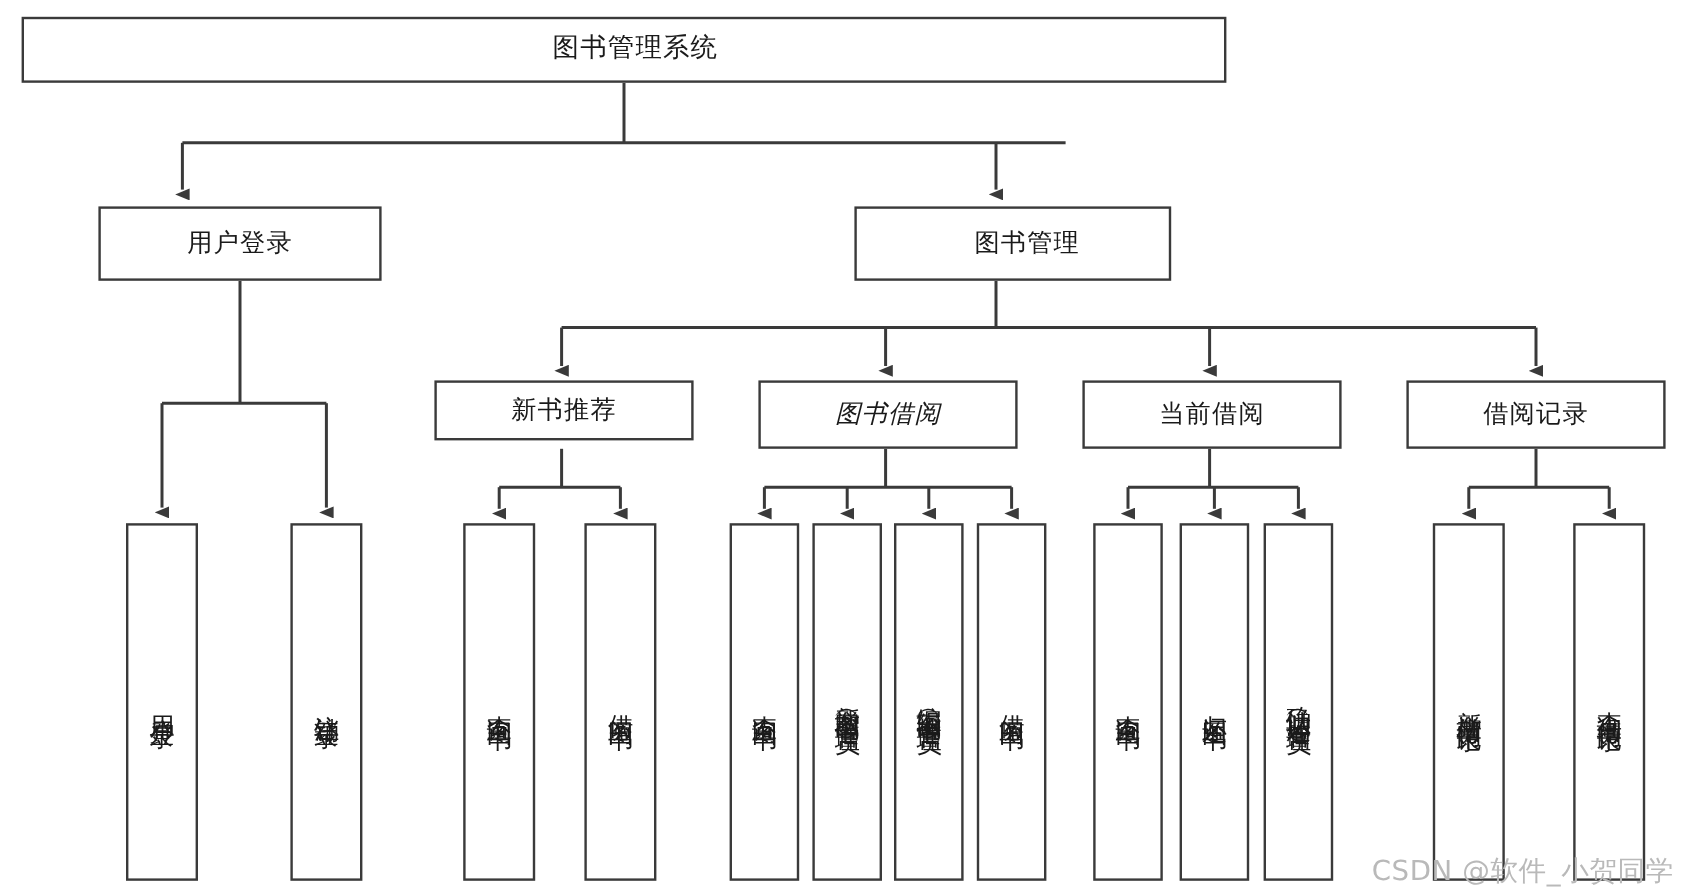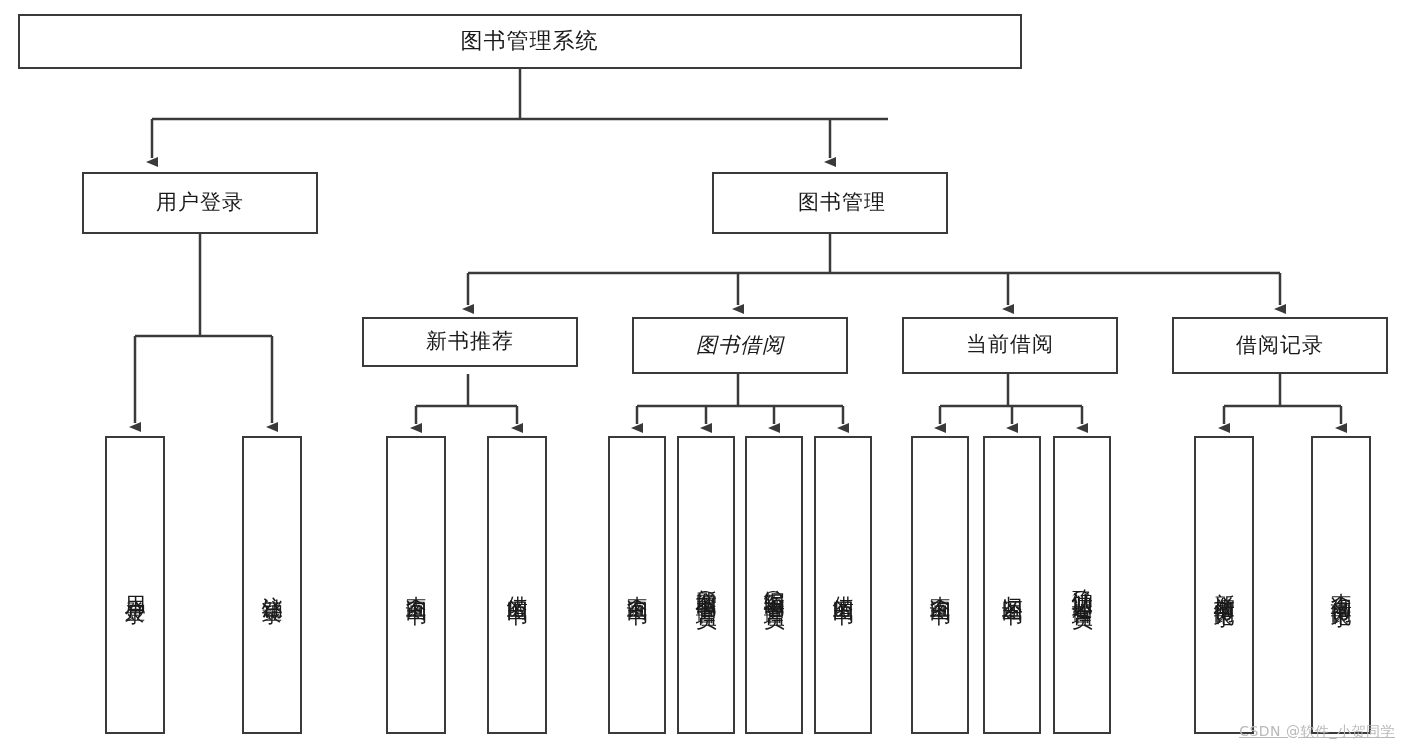--- a/index.html
+++ b/index.html
@@ -53,25 +53,24 @@
     text-align: center;
   }
   .node.root {
     font-size: 22px;
     padding-left: 19px;
   }
   .watermark {
     position: absolute;
     right: 10px;
     bottom: 6px;
-    font-size: 14px;
+    font-size: 23px;
     color: #b9b9b9;
     letter-spacing: 0.5px;
     white-space: nowrap;
-    text-decoration: underline;
   }
 </style>
 </head>
 <body>
 
 <div id="canvas">
 
   <svg class="wires" viewBox="0 0 1405 747" xmlns="http://www.w3.org/2000/svg">
     <defs>
       <marker id="arrow" markerWidth="10" markerHeight="12" refX="1" refY="6" orient="auto" markerUnits="userSpaceOnUse">
@@ -123,31 +122,31 @@
     </g>
   </svg>
 
   <div class="node h root" style="left:18px;top:14px;width:1004px;height:55px;">
     <span>图书管理系统</span>
   </div>
 
   <div class="node h" style="left:82px;top:172px;width:236px;height:62px;">
     <span>用户登录</span>
   </div>
-  <div class="node h" style="left:712px;top:172px;width:236px;height:62px;padding-left:24px;">
+  <div class="node h" style="left:712px;top:172px;width:264px;height:62px;padding-left:24px;">
     <span>图书管理</span>
   </div>
 
   <div class="node h" style="left:362px;top:317px;width:216px;height:50px;">
     <span>新书推荐</span>
   </div>
   <div class="node h" style="left:632px;top:317px;width:216px;height:57px;font-style:italic;">
     <span>图书借阅</span>
   </div>
-  <div class="node h" style="left:902px;top:317px;width:216px;height:57px;font-family:Liberation Mono, monospace;">
+  <div class="node h" style="left:902px;top:317px;width:216px;height:57px;">
     <span>当前借阅</span>
   </div>
   <div class="node h" style="left:1172px;top:317px;width:216px;height:57px;">
     <span>借阅记录</span>
   </div>
 
   <div class="node v" style="left:105px;top:436px;width:60px;height:298px;">
     <span class="vtext">用户登录</span>
   </div>
   <div class="node v" style="left:242px;top:436px;width:60px;height:298px;">

